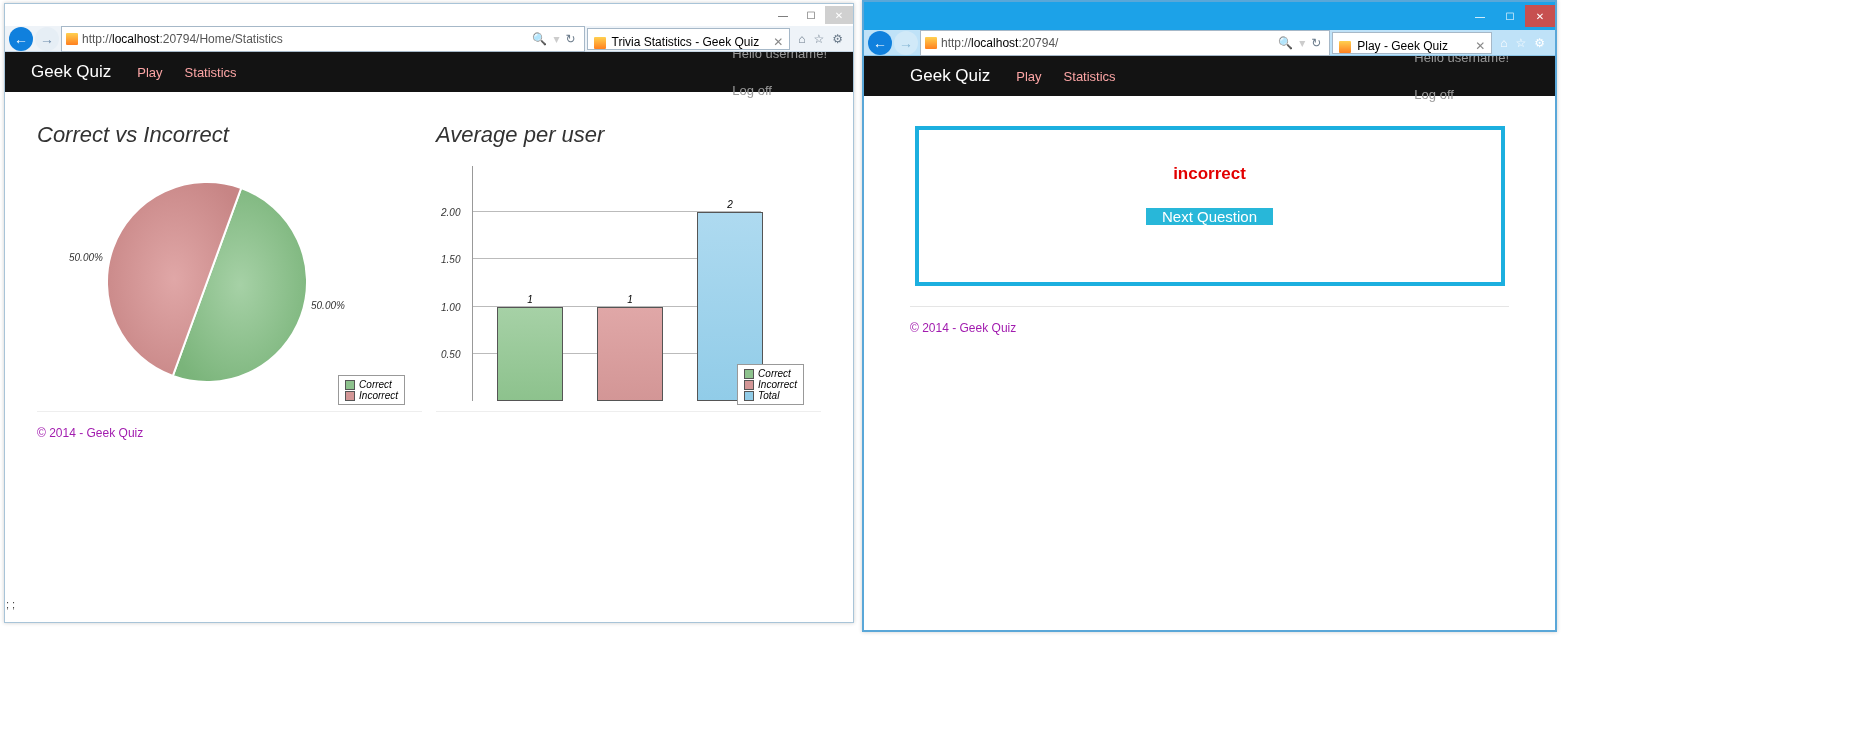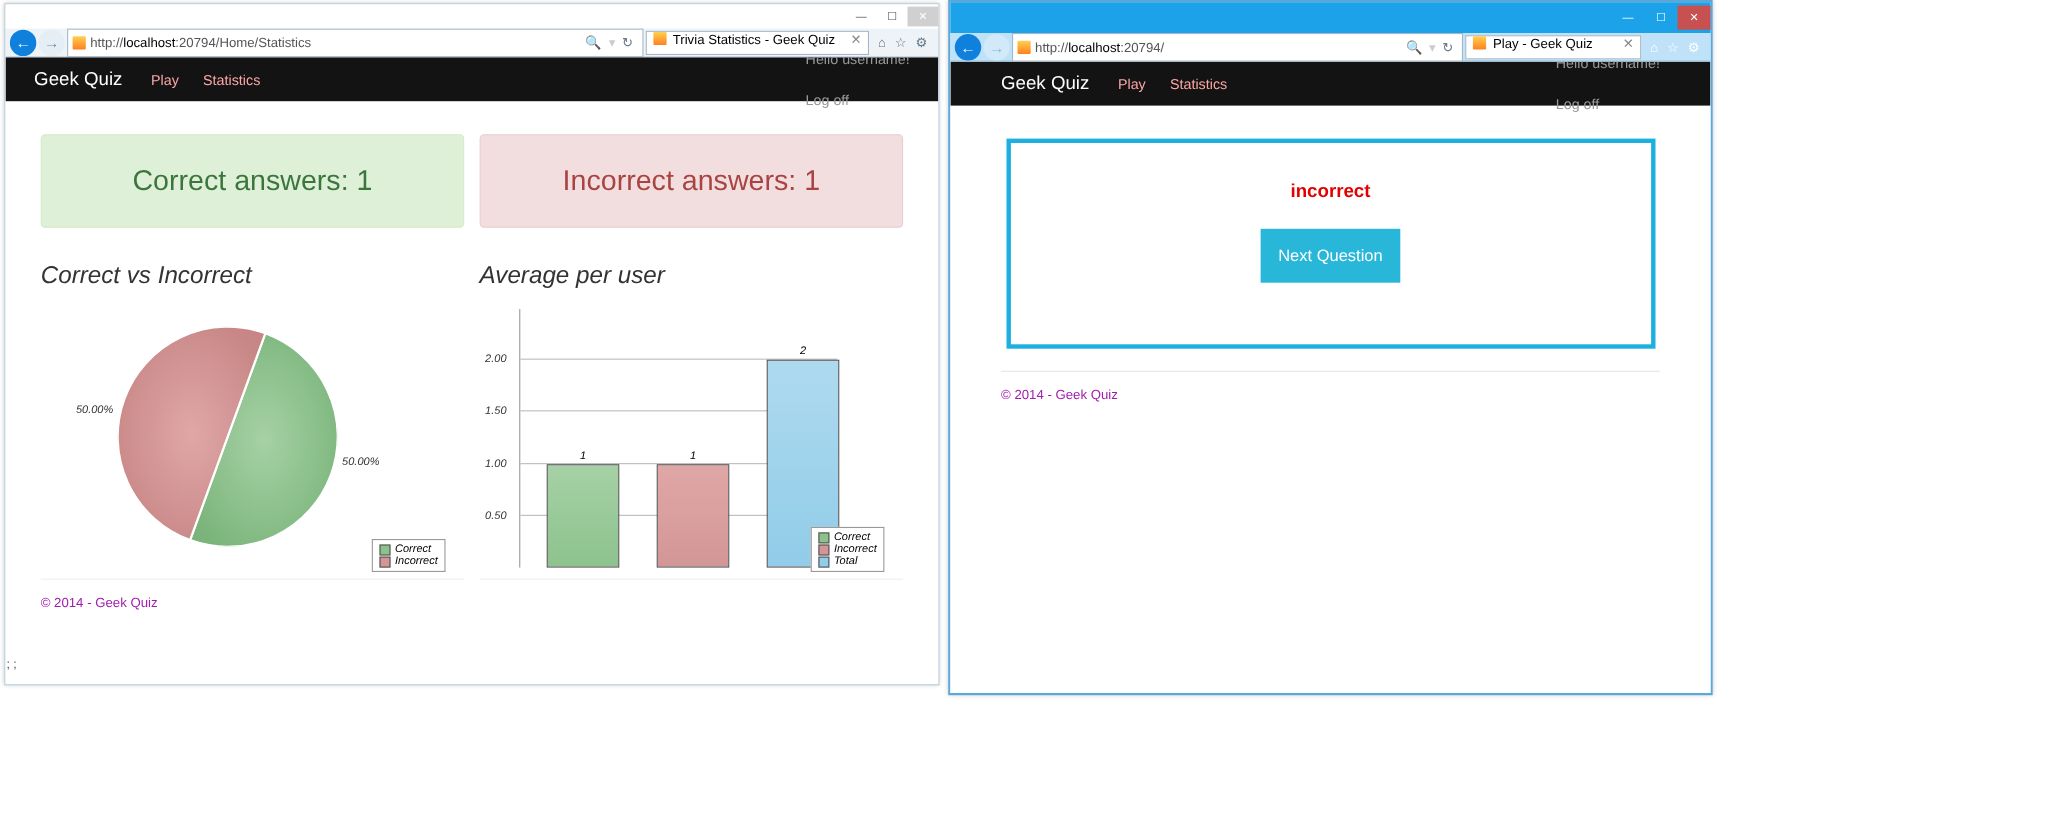--- a/index.html
+++ b/index.html
@@ -16,21 +16,21 @@
   .toolbar { height: 26px; background: #eef3f8; display: flex; align-items: center; padding: 0 4px; gap: 2px; border-bottom: 1px solid #c5d5e3;}
   .toolbar.right-tb { background: #bfe2f8; border-bottom-color: #8cc5e8;}
   .nav-btn { width: 24px; height: 24px; border-radius: 50%; background: #1080dd; display: flex; align-items: center; justify-content: center; color: #fff; font-size: 14px; font-weight: bold;}
   .nav-btn.fwd { background: #e6eef5; color: #6c8bab;}
   .right-tb .nav-btn.fwd { background: #d1e9f8; color: #88b7d4;}
   .url-box { flex: 1; height: 26px; background: #fff; border: 1px solid #a6b8c8; display: flex; align-items: center; padding: 0 4px; font-size: 12px;}
   .url-icon { width: 12px; height: 12px; background: linear-gradient(#ffd050,#ff8020); margin-right: 4px; border-radius: 1px;}
   .url-text { color: #555; flex:1;}
   .url-text .bold-host { color: #000;}
   .search-icons { display: flex; gap: 6px; padding: 0 4px; color: #6a7a8a; font-size: 12px;}
-  .tab { height: 22px; background: #fff; border: 1px solid #a6b8c8; display: flex; align-items: flex-start; padding: 0 6px; font-size: 12px; gap: 6px; min-width: 160px;}
+  .tab { height: 22px; background: #fff; border: 1px solid #a6b8c8; display: flex; align-items: flex-end; padding: 0 6px; font-size: 12px; gap: 6px; min-width: 160px;}
   .tab-icon { width: 12px; height: 12px; background: linear-gradient(#ffd050,#ff8020); border-radius: 1px;}
   .tab-close { color: #888; font-size: 12px; margin-left: auto; padding-left: 8px;}
   .tool-icons { display: flex; gap: 8px; padding: 0 6px; color: #6a7a8a; font-size: 12px;}
   .right-bar .tool-icons, .titlebar.right-bar .btns .btn { color: #fff; }
   .content { flex: 1; background: #fff; overflow: auto;}
   .navbar-inner { background: #131313; color: #999; height: 40px; display: flex; align-items: center; padding: 0 26px;}
   .brand { color: #fff; font-size: 17px; margin-right: 26px;}
   .navlink { color: #fca5a5; font-size: 13px; margin-right: 22px; cursor: pointer;}
   .nav-right { margin-left: auto; display: flex; gap: 22px; flex-direction: column;}
   .nav-right span { color: #999; font-size: 13px;}
@@ -46,21 +46,21 @@
   .pie-legend, .bar-legend { position: absolute; right: 17px; bottom: 6px; border: 1px solid #999; background: #fff; padding: 3px 6px; font-size: 10px;}
   .legend-row { display: flex; align-items: center; gap: 4px;}
   .swatch { width: 10px; height: 10px; border: 1px solid #555;}
   .sw-green { background: #8dc28d;}
   .sw-red   { background: #d39696;}
   .sw-blue  { background: #91cce8;}
   footer { padding: 14px 0 8px 0; color: #a21caf; font-size: 12px;}
   .trail { position: absolute; left: 6px; top: 598px; font-size: 11px; color: #444;}
   .play-box { margin: 30px auto 0 auto; width: 590px; border: 4px solid #1cafdf; padding: 34px 0 56px 0; text-align: center;}
   .incorrect { color: #e20000; font-size: 17px; font-weight: 600; margin-bottom: 24px;}
-  .next-btn { background: #28b7d9; color: #fff; border: none; padding: 16px 16px; font-size: 15px; cursor: pointer;}
+  .next-btn { background: #28b7d9; color: #fff; border: none; padding: 0 16px; font-size: 15px; cursor: pointer;}
   .right-page { padding: 0 46px;}
   .right-page footer { border-top: 1px solid #e5e5e5; margin-top: 20px; padding-top: 14px;}
   .bar-chart { position: absolute; left: 36px; top: 14px; right: 60px; bottom: 10px; border-left: 1px solid #999;}
   .grid-line { position: absolute; left: 0; right: 0; border-top: 1px solid #bbb;}
   .ylabel { position: absolute; left: -32px; font-size: 10px; color: #333; transform: translateY(-50%);}
   .bar { position: absolute; bottom: 0; width: 66px; border: 1px solid #555;}
   .bar-label { position: absolute; top: -14px; width: 100%; text-align: center; font-size: 10px;}
   .pie-wrap { position: absolute; left: 70px; top: 30px; width: 200px; height: 200px;}
   .pie-label { position: absolute; font-size: 10px; color: #333;}
 </style>
@@ -104,24 +104,20 @@
     <div class="navbar-inner">
       <span class="brand">Geek Quiz</span>
       <span class="navlink">Play</span>
       <span class="navlink">Statistics</span>
       <div class="nav-right">
         <span>Hello username!</span>
         <span>Log off</span>
       </div>
     </div>
     <div class="page">
-      <div class="row-cards">
-        <div class="alert green">Correct answers: 1</div>
-        <div class="alert red">Incorrect answers: 1</div>
-      </div>
       <div class="row-charts">
         <div class="col">
           <h2>Correct vs Incorrect</h2>
           <div class="chart-box">
             <div class="pie-wrap">
               <svg width="200" height="200" viewBox="0 0 200 200">
                 <defs>
                   <radialGradient id="grGreen" cx="50%" cy="50%" r="60%">
                       <stop offset="0%" stop-color="#a6d1a6"></stop>
                       <stop offset="100%" stop-color="#7ab47a"></stop>

